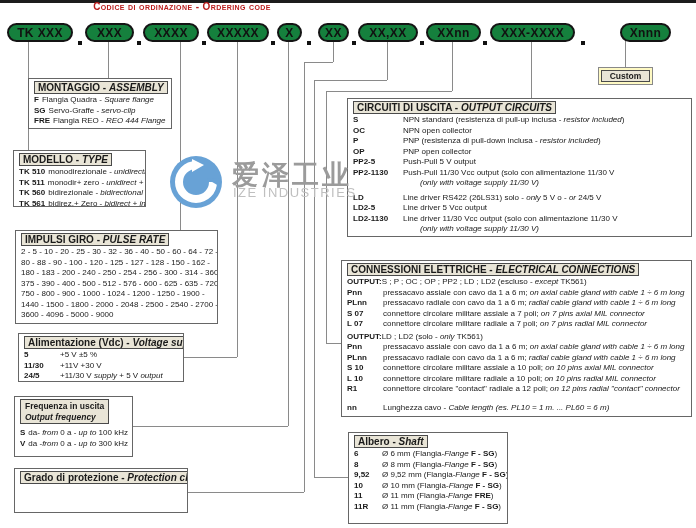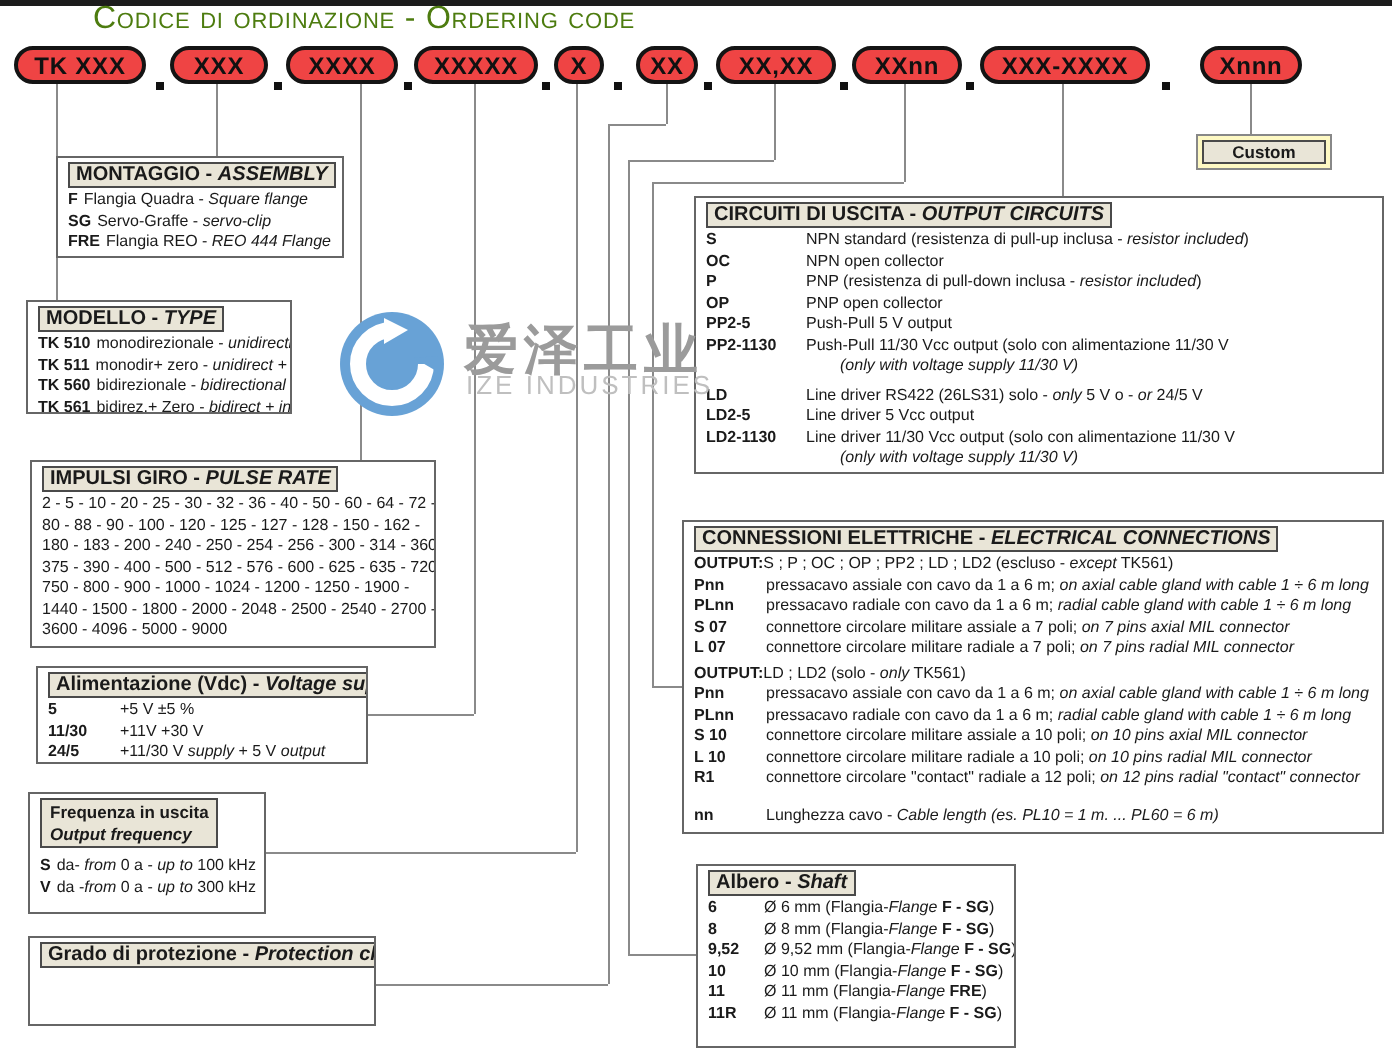--- a/index.html
+++ b/index.html
@@ -1,28 +1,28 @@
 <!DOCTYPE html>
 <html><head>
 <meta charset="utf-8">
 <style>
   html,body{margin:0;padding:0;background:#fff;}
   #stage{position:relative;width:696px;height:528px;background:#fff;overflow:hidden;
          font-family:"Liberation Sans",sans-serif;color:#1a1a1a;}
   .topbar{position:absolute;left:0;top:0;width:696px;height:3px;background:#1c1c1c;}
   .title{position:absolute;left:24px;top:1px;width:316px;text-align:center;
-         font-size:16px;font-weight:normal;font-variant:small-caps;letter-spacing:.4px;color:#4d7c0f;}
+         font-size:10px;font-weight:bold;font-variant:small-caps;letter-spacing:.4px;color:#b91c1c;}
   
   .cb{position:absolute;top:23px;height:19px;border:2.4px solid #141414;border-radius:11px;
-      background:#ef4444;font-weight:bold;font-size:12px;display:flex;align-items:center;
+      background:#15803d;font-weight:bold;font-size:12px;display:flex;align-items:center;
       justify-content:center;letter-spacing:.4px;z-index:4;box-sizing:border-box;color:#111;}
   .cb1{left:7px;width:66px}.cb2{left:85px;width:49px}.cb3{left:143px;width:56px}
   .cb4{left:207px;width:62px}.cb5{left:277px;width:25px}.cb6{left:318px;width:31px}
   .cb7{left:358px;width:60px}.cb8{left:426px;width:55px}.cb9{left:490px;width:85px}
-  .cb10{left:600px;width:51px}
+  .cb10{left:620px;width:51px}
   .dot{position:absolute;top:41px;width:4px;height:4px;background:#111;z-index:4;}
   .d1{left:78px}.d2{left:137px}.d3{left:202px}.d4{left:271px}.d5{left:307px}
   .d6{left:352px}.d7{left:420px}.d8{left:483px}.d9{left:581px}
   
   .vl,.hl{position:absolute;background:#8a8a8a;z-index:1;}
   .vl{width:1px}.hl{height:1px}
   .v1{left:28px;top:40px;height:110px}
   .v2{left:108px;top:40px;height:38px}
   .v3{left:180px;top:40px;height:190px}
   .v4{left:237px;top:40px;height:317px}
@@ -54,21 +54,21 @@
   #box-alimentazione{left:18px;top:333px;width:166px;height:49px;--cw:36px}
   #box-frequenza{left:14px;top:396px;width:119px;height:61px}
   #box-grado{left:14px;top:468px;width:174px;height:45px}
   #box-circuiti{left:347px;top:98px;width:345px;height:139px;--cw:50px}
   #box-connessioni{left:341px;top:260px;width:351px;height:157px;--cw:36px}
   #box-albero{left:348px;top:432px;width:160px;height:92px;--cw:28px}
   .hdr2{display:inline-block;background:#e9e5d7;border:1px solid #4a4a4a;padding:1px 4px;
         font-weight:bold;font-size:8.5px;line-height:10.5px;margin-bottom:4px;}
   .hdr2 .l2{font-style:italic;}
   
-  .custom-outer{position:absolute;left:598px;top:67px;width:68px;height:18px;border:1px solid #888;
+  .custom-outer{position:absolute;left:598px;top:67px;width:55px;height:18px;border:1px solid #888;
                 background:#fef9c3;box-sizing:border-box;padding:2px;z-index:3;}
   .custom-inner{height:100%;background:#e9e5d7;border:1px solid #4a4a4a;box-sizing:border-box;
                 font-weight:bold;font-size:8.5px;text-align:center;line-height:10px;}
   
   .wm-logo{position:absolute;left:170px;top:156px;width:52px;height:52px;z-index:3;}
   .wm-cn{position:absolute;left:232px;top:157px;z-index:3;font-size:27px;font-weight:bold;
          color:#9b9b9b;letter-spacing:3px;font-family:"DejaVu Sans",sans-serif;}
   .wm-en{position:absolute;left:233px;top:185px;z-index:3;font-size:13px;color:#bfbfbf;
          letter-spacing:1.5px;}
 </style>

